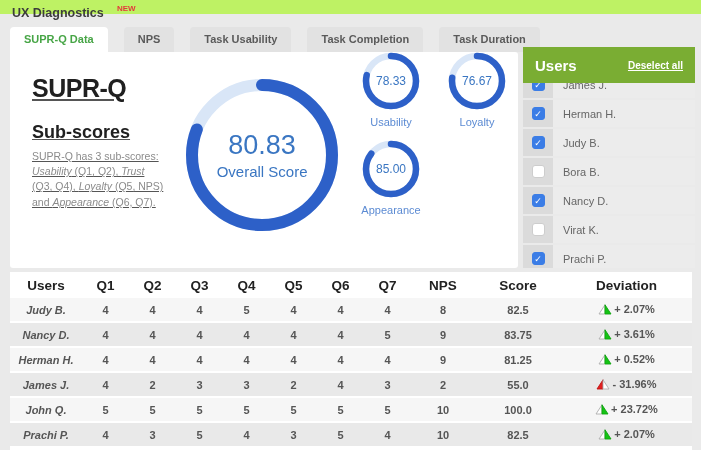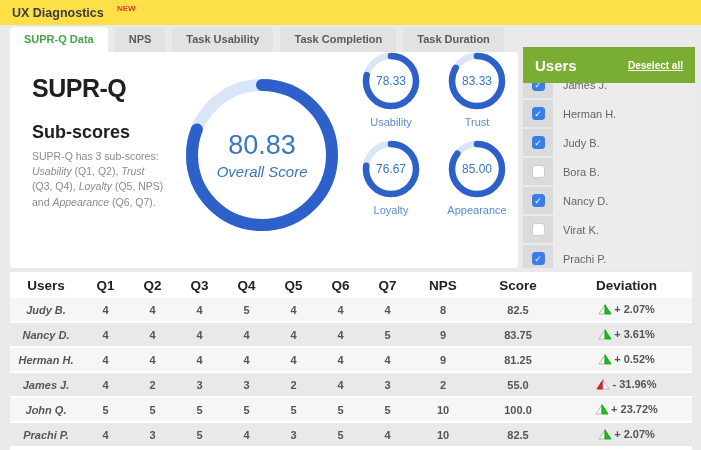--- a/index.html
+++ b/index.html
@@ -4,48 +4,48 @@
 <style>
   * { margin:0; padding:0; box-sizing:border-box; }
   html,body { width:701px; height:450px; overflow:hidden; }
   body {
     font-family:"Liberation Sans", sans-serif;
     background:#eaeaea;
     position:relative;
     color:#555;
   }
   
-  .topbar { position:absolute; left:0; top:0; width:701px; height:25px; background:#fde047;text-align:right; }
+  .topbar { position:absolute; left:0; top:0; width:701px; height:14px; background:#bef264;text-align:right; }
   .topbar-title { position:absolute; left:12px; top:6px; font-size:12.5px; font-weight:700; color:#3c3c3c; }
   .new-badge { position:absolute; left:117px; top:4px; font-size:8px; font-weight:700; color:#e23b3b; }
   
-  .tabs { position:absolute; left:10px; top:27px; display:flex; gap:7px; height:25px; }
+  .tabs { position:absolute; left:10px; top:27px; display:flex; gap:16px; height:25px; }
   .tab {
     padding:6px 14px 0 14px; font-size:11px; font-weight:700; color:#5a5a5a;
     background:#e2e2e2; border-radius:4px 4px 0 0; cursor:pointer; height:25px;
   }
   .tab.active { background:#fff; color:#47a546; }
   
   .panel {
     position:absolute; left:10px; top:52px; width:508px; height:216px;
     background:#fff; border-radius:0 3px 3px 3px; display:flex;
   }
-  .panel-left { width:172px; padding:10px 8px 8px 22px; }
+  .panel-left { width:172px; padding:10px 8px 8px 22px;text-decoration:underline; }
   .panel-title { font-size:25px; font-weight:800; color:#202020; margin:12px 0 7px 0; letter-spacing:-0.5px; }
   .panel-desc { font-size:10.5px; line-height:1.45; color:#8b8b8b; }
   .subscores-title { font-size:18px; font-weight:800; color:#202020; margin:19px 0 6px 0; }
   .subscores-desc { font-size:10.5px; line-height:1.45; color:#8b8b8b; }
   .subscores-desc i { font-style:italic; }
   
   .panel-mid { width:186px; padding-top:21px; display:flex; justify-content:center; }
   .bigdonut { position:relative; width:164px; height:164px; }
   .bigdonut svg { display:block; }
   .bigdonut-text { position:absolute; inset:0; display:flex; flex-direction:column; align-items:center; justify-content:center; }
   .big-value { font-size:27px; color:#3a76c2; }
-  .big-label { font-size:15px; color:#3a76c2; margin-top:2px;font-style:italic; }
+  .big-label { font-size:15px; color:#3a76c2; margin-top:2px; }
   
   .panel-right { flex:1; display:grid; grid-template-columns:82px 82px; grid-auto-rows:88px; justify-content:center; column-gap:4px; }
   .sub { display:flex; flex-direction:column; align-items:center; }
   .subring { position:relative; width:58px; height:58px; }
   .subval { position:absolute; inset:0; display:flex; align-items:center; justify-content:center; font-size:12px; color:#3a76c2; }
   .sublabel { margin-top:6px; font-size:11px; color:#5c8bd3; }
   
   .sidebar { position:absolute; left:523px; top:47px; width:172px; }
   .sidebar-header {
     background:#7aad33; height:36px; display:flex; align-items:center; padding:0 12px;
@@ -105,27 +105,20 @@
       </div>
     </div>
   </div>
   <div class="panel-right" id="subgrid">
       <div class="sub">
         <div class="subring"><svg width="58" height="58" viewBox="0 0 58 58">
             <circle cx="29" cy="29" r="25" fill="none" stroke="#d9e6f7" stroke-width="6.5"></circle>
             <circle cx="29" cy="29" r="25" fill="none" stroke="#2d60c8" stroke-width="6.5" stroke-linecap="round" transform="rotate(-90 29 29)" stroke-dasharray="123.04047627784425 157.07963267948966"></circle>
           </svg><div class="subval">78.33</div></div>
         <div class="sublabel">Usability</div>
-      </div>
-      <div class="sub">
-        <div class="subring"><svg width="58" height="58" viewBox="0 0 58 58">
-            <circle cx="29" cy="29" r="25" fill="none" stroke="#d9e6f7" stroke-width="6.5"></circle>
-            <circle cx="29" cy="29" r="25" fill="none" stroke="#2d60c8" stroke-width="6.5" stroke-linecap="round" transform="rotate(-90 29 29)" stroke-dasharray="130.89445791181873 157.07963267948966"></circle>
-          </svg><div class="subval">83.33</div></div>
-        <div class="sublabel">Trust</div>
       </div>
       <div class="sub">
         <div class="subring"><svg width="58" height="58" viewBox="0 0 58 58">
             <circle cx="29" cy="29" r="25" fill="none" stroke="#d9e6f7" stroke-width="6.5"></circle>
             <circle cx="29" cy="29" r="25" fill="none" stroke="#2d60c8" stroke-width="6.5" stroke-linecap="round" transform="rotate(-90 29 29)" stroke-dasharray="120.43295437536473 157.07963267948966"></circle>
           </svg><div class="subval">76.67</div></div>
         <div class="sublabel">Loyalty</div>
       </div>
       <div class="sub">
         <div class="subring"><svg width="58" height="58" viewBox="0 0 58 58">

